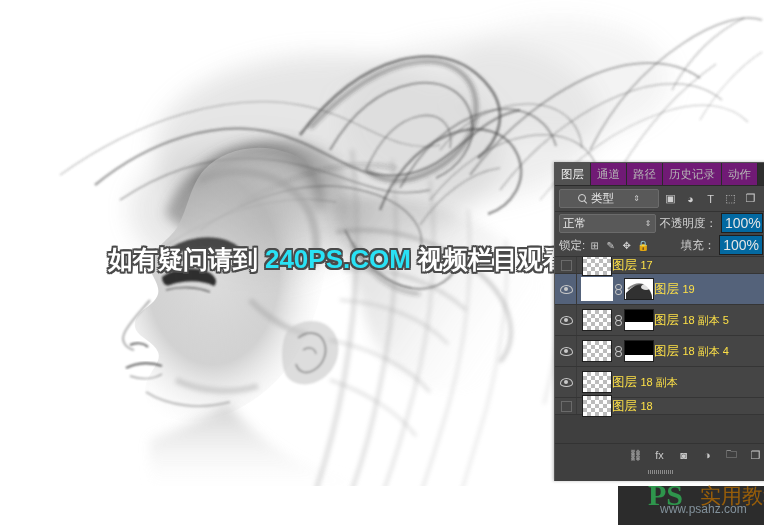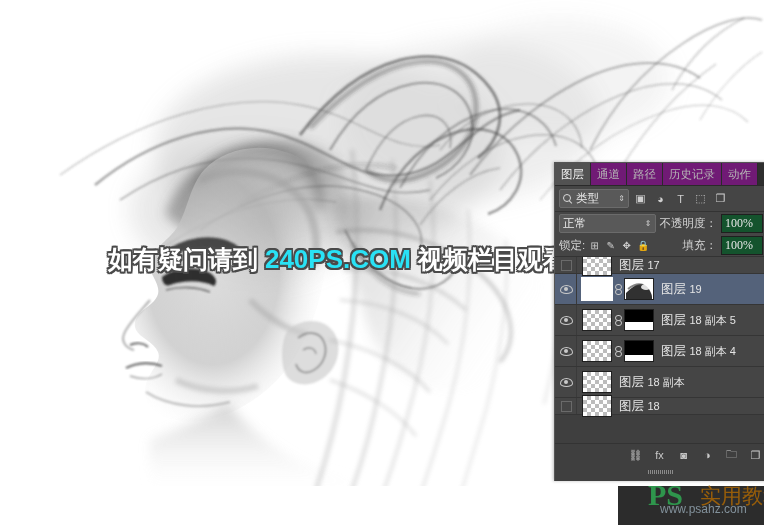--- a/index.html
+++ b/index.html
@@ -145,21 +145,21 @@
     background: #454545;
     border-bottom: 1px solid #333;
     gap: 3px;
   }
   .kind-select {
     display: flex; align-items: center;
     height: 17px;
     background: #595959;
     border: 1px solid #6b6b6b;
     border-radius: 2px;
-    padding: 0 3px;
+    padding: 0 18px;
     gap: 3px;
     min-width: 62px;
   }
   .kind-select .lbl { font-size: 11.5px; color: #e8e8e8; flex: 1; }
   .kind-select .sp { font-size: 8px; color: #cfcfcf; line-height: 7px; text-align: center; }
   .mag { width: 10px; height: 10px; position: relative; }
   .mag i {
     position: absolute; left: 0; top: 0;
     width: 6px; height: 6px; border: 1.2px solid #d8d8d8;
     border-radius: 50%;
@@ -189,28 +189,27 @@
     width: 102px; height: 17px;
     background: #595959;
     border: 1px solid #6b6b6b;
     border-radius: 2px;
     padding: 0 3px;
   }
   .blend-select .lbl { flex: 1; font-size: 11.5px; color: #eaeaea; }
   .blend-select .sp { font-size: 8px; color: #cfcfcf; line-height: 7px; }
   .opa-label { font-size: 11.5px; color: #d5d5d5; white-space: nowrap; }
   .num-box {
-    background: #14532d;
+    background: #0369a1;
     border: 1px solid #1f1f1f;
     color: #e6e6e6;
-    font-size: 12px;
+    font-size: 14px;
     padding: 1px 3px;
     min-width: 34px;
     text-align: left;
-    font-family: Liberation Serif, serif;
   }
 
   
   .lock-row {
     display: flex; align-items: center;
     height: 22px;
     padding: 0 4px;
     background: #454545;
     gap: 4px;
     border-bottom: 1px solid #333;
@@ -320,23 +319,22 @@
     background: #000000;
   }
   .mask-blackband .band {
     position: absolute; left: 0; bottom: 0;
     width: 100%; height: 38%;
     background: #ffffff;
   }
   .mask-blackband.b2 .band { height: 30%; }
 
   .layer-name {
-    margin-left: 7px;
     font-size: 12.5px;
-    color: #e5e5e5;
+    color: #fde047;
     white-space: nowrap;
     overflow: hidden;
   }
   .layer-name .num { font-size: 11px; }
 
   
   .panel-footer {
     display: flex; align-items: center; justify-content: flex-end;
     height: 22px;
     background: #3f3f3f;

